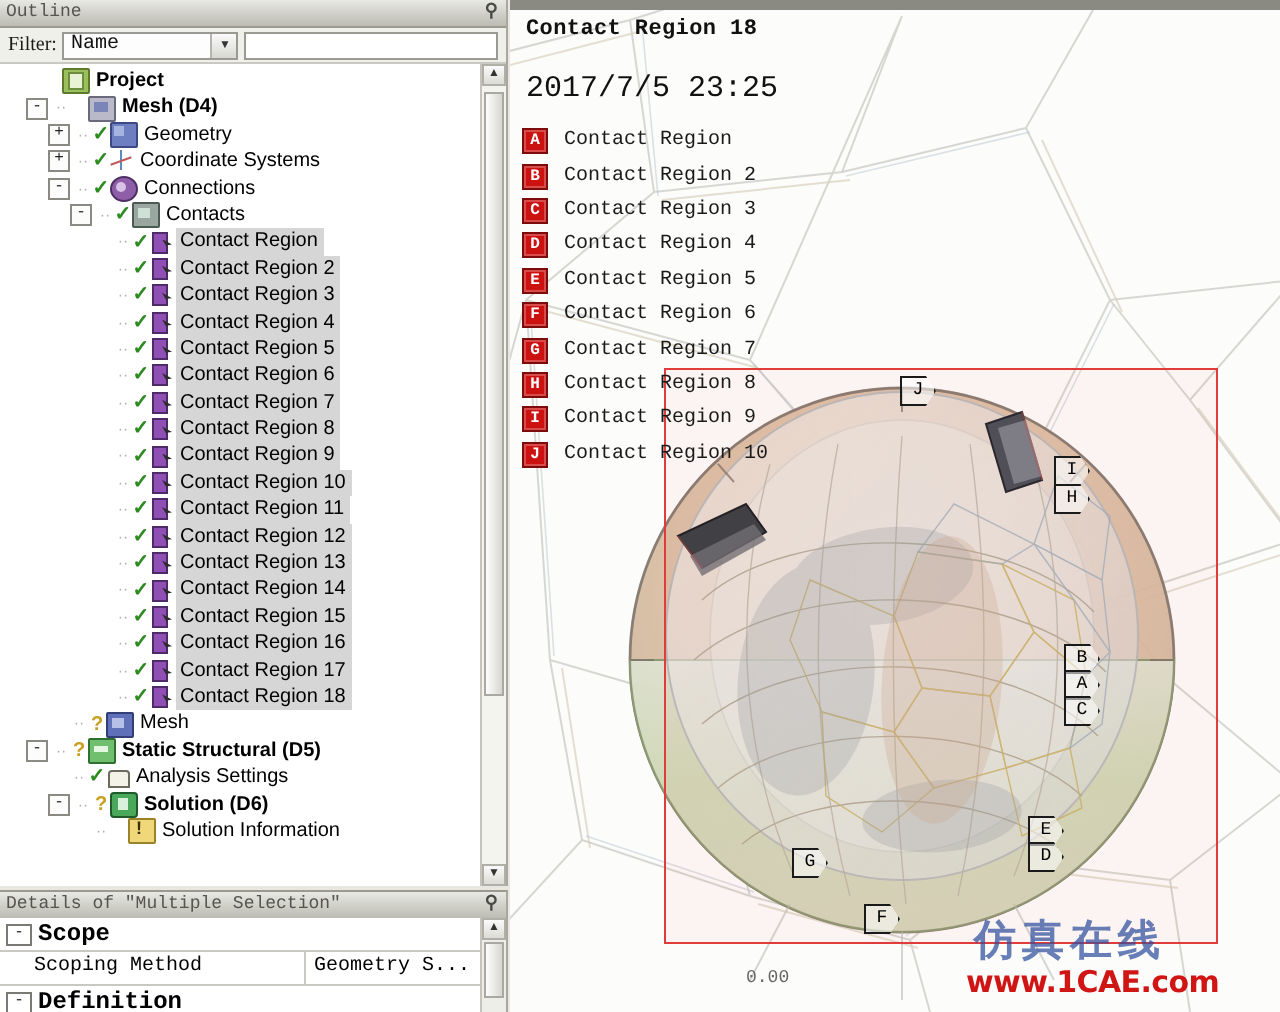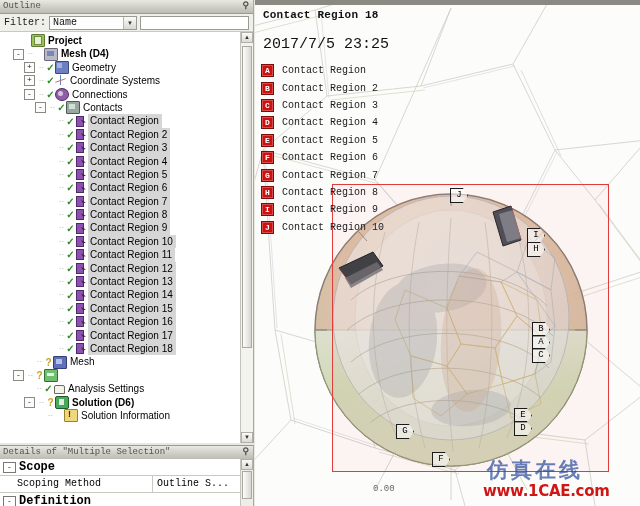--- a/index.html
+++ b/index.html
@@ -26,21 +26,21 @@
     position:relative;
   }
   .panel-caption .pin{
     position:absolute;right:4px;top:0px;font-size:9px;color:#4a4a44;font-weight:bold;
   }
   .filter-bar{
     height:18px;background:#f0f0ea;border-bottom:1px solid #c9c9c2;
     display:flex;align-items:center;padding:0 2px;gap:3px;box-sizing:border-box;
   }
   .filter-label{
-    font-family:Liberation Mono, monospace;font-size:10px;color:#1b1b1b;padding-left:2px;
+    font-family:Liberation Serif, serif;font-size:10px;color:#1b1b1b;padding-left:2px;
   }
   .filter-select{
     width:88px;height:14px;background:#fdfdfd;border:1px solid #9a9a93;
     display:flex;align-items:center;box-sizing:border-box;position:relative;
   }
   .filter-select .val{
     font-family:"Liberation Mono",monospace;font-size:10px;color:#111;padding-left:3px;
   }
   .filter-select .arrow{
     position:absolute;right:0;top:0;width:12px;height:12px;
@@ -387,20 +387,21 @@
             <span class="dots">··</span>
             <span class="chk q">?</span>
             <span class="ico mesh"></span>
             <span class="lbl">Mesh</span>
           </div>
           <div class="tn bold" style="padding-left: 13px;">
             <span class="expander">-</span>
             <span class="dots">··</span>
             <span class="chk q">?</span>
             <span class="ico static"></span>
+            <span class="lbl">Static Structural (D5)</span>
           </div>
           <div class="tn" style="padding-left: 24px;">
             <span class="expander none"></span>
             <span class="dots">··</span>
             <span class="chk">✓</span>
             <span class="ico settings"></span>
             <span class="lbl">Analysis Settings</span>
           </div>
           <div class="tn bold" style="padding-left: 24px;">
             <span class="expander">-</span>
@@ -432,21 +433,21 @@
       <span>Details of "Multiple Selection"</span>
       <span class="pin">⚲</span>
     </div>
     <div class="det-grid">
         <div class="det-row hdr">
           <span class="det-exp">-</span>
           <span class="det-hdr-label">Scope</span>
         </div>
         <div class="det-row">
           <span class="det-name">Scoping Method</span>
-          <span class="det-val">Outline S...</span>
+          <span class="det-val">Geometry S...</span>
         </div>
         <div class="det-row hdr">
           <span class="det-exp">-</span>
           <span class="det-hdr-label">Definition</span>
         </div>
       </div>
     <div class="det-scroll">
       <div class="btn up" style="position:absolute;left:0;right:0;top:0;height:11px;background:linear-gradient(to bottom,#fafafa,#dcdcd5);border:1px solid #b0b0a8;box-sizing:border-box;font-size:6px;text-align:center;line-height:9px;color:#333;">▲</div>
       <div style="position:absolute;left:1px;right:1px;top:12px;height:26px;background:linear-gradient(to right,#fdfdfd,#d7d7d0);border:1px solid #a9a9a2;"></div>
     </div>

